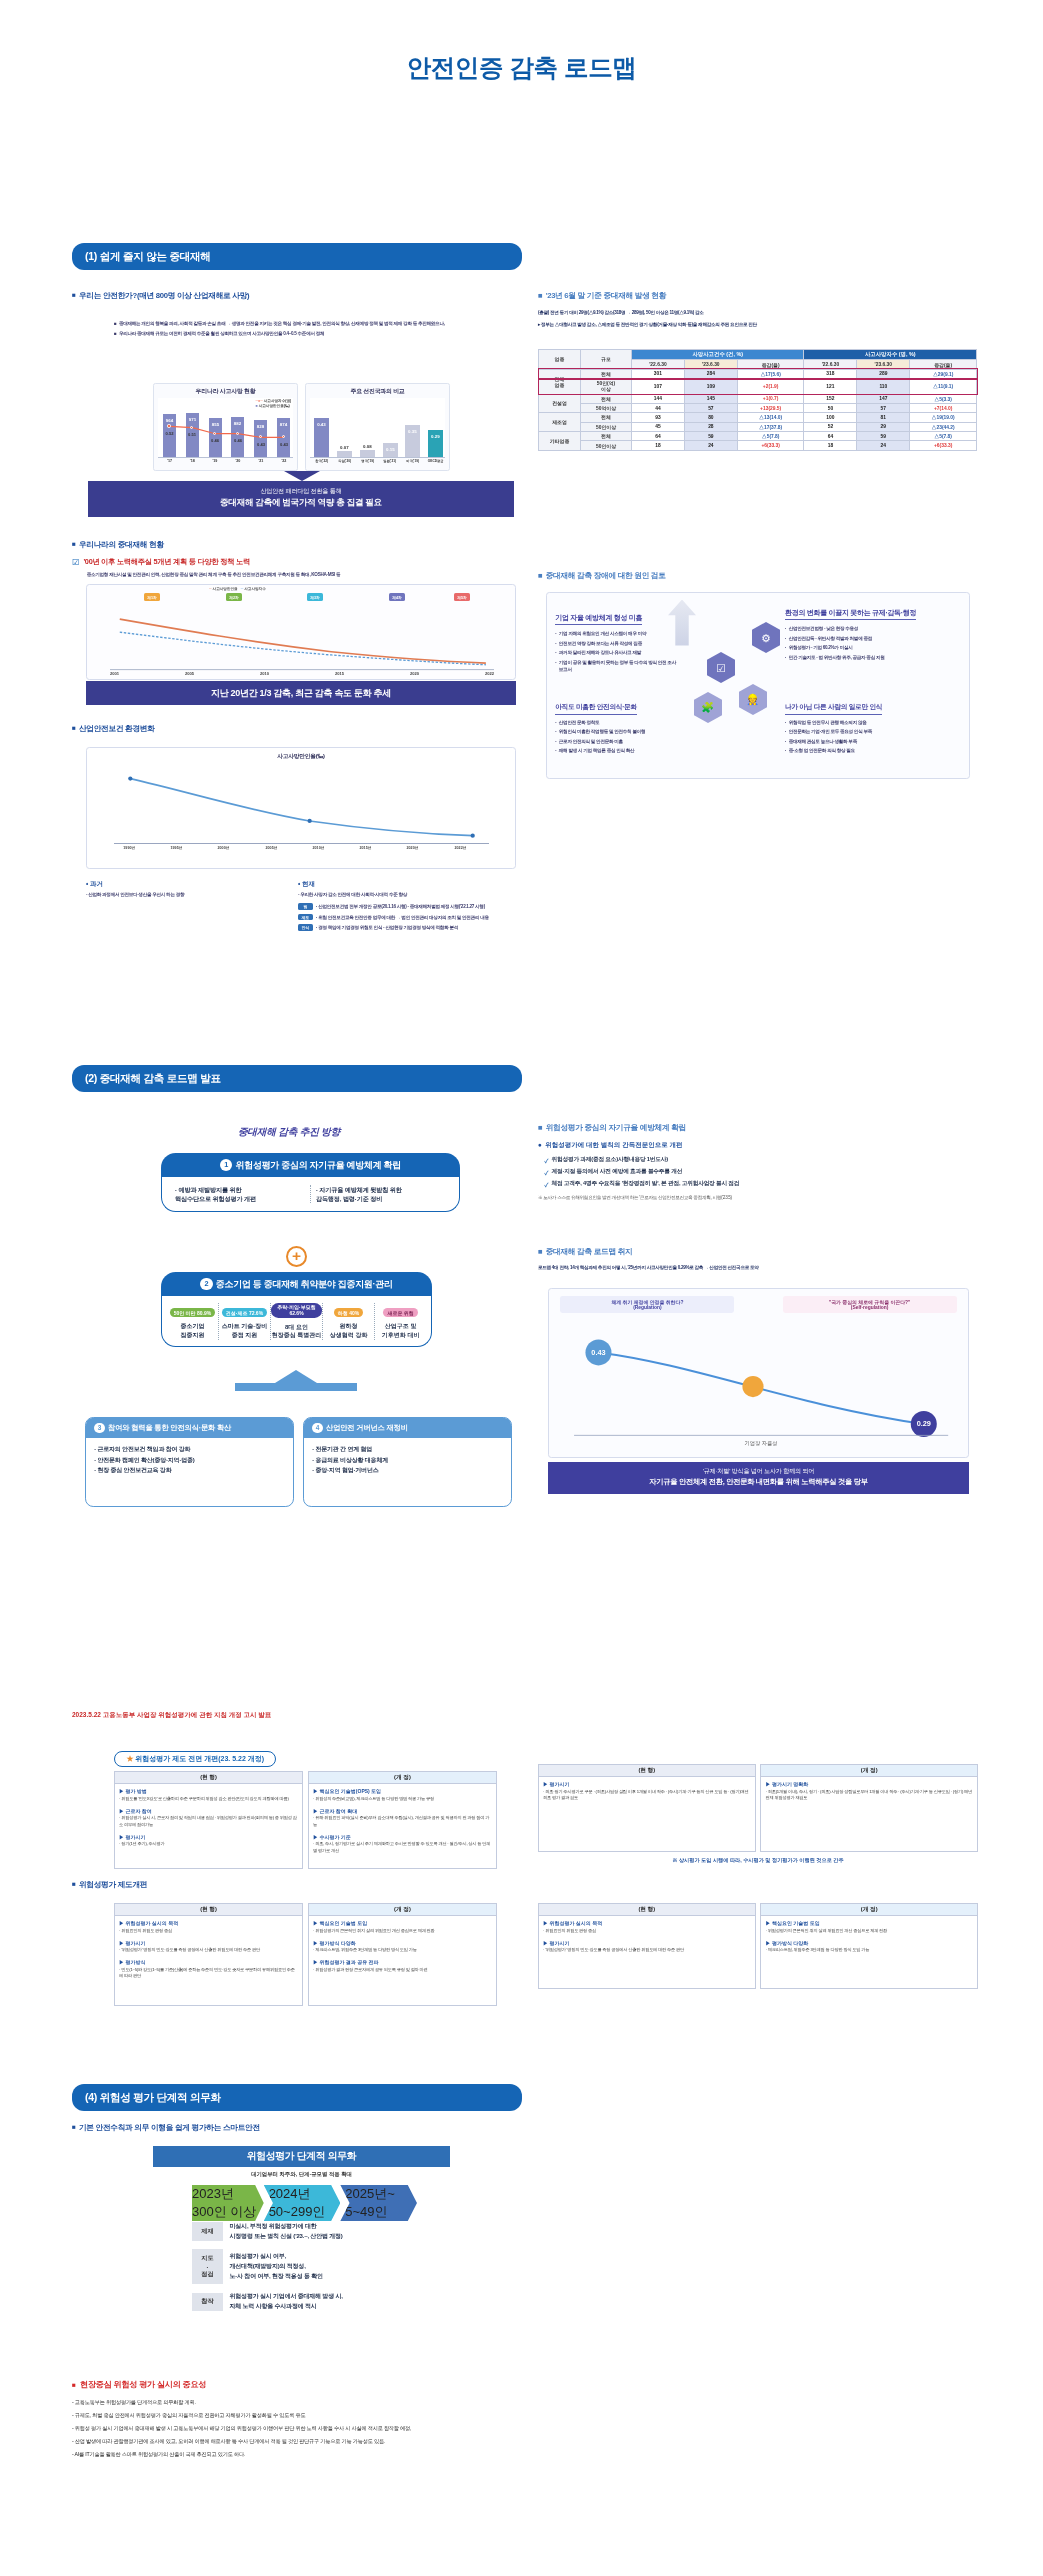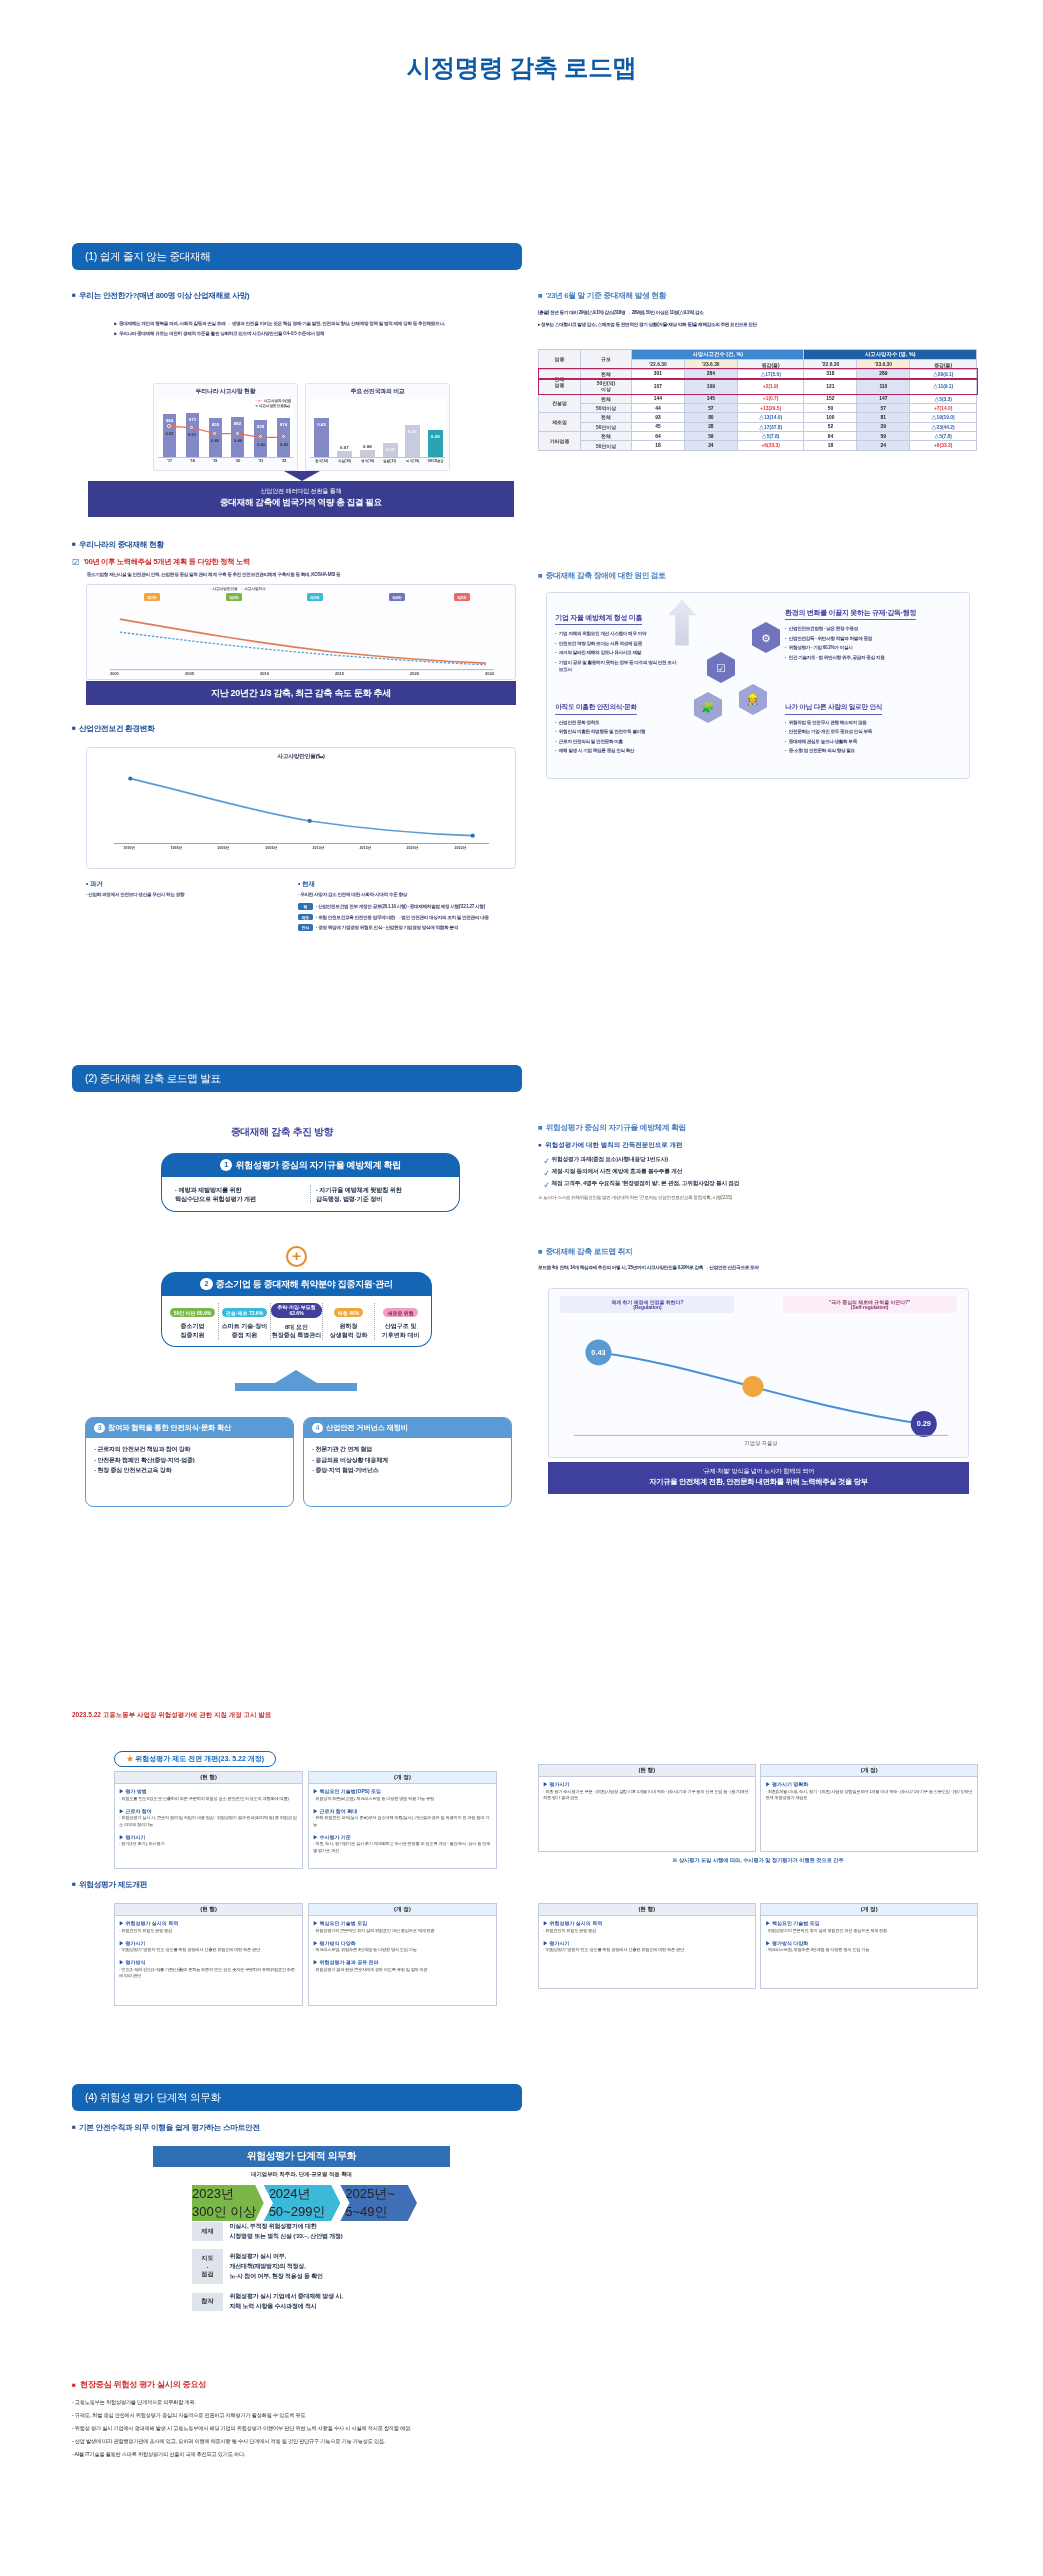--- a/index.html
+++ b/index.html
@@ -7,22 +7,22 @@
     width:1043px; height:2576px; background:#ffffff;
     font-family:"Liberation Sans", sans-serif; color:#222;
     position:relative; overflow:hidden;
   }
   .page-title{
     text-align:center; color:#0d5aa7; font-size:24.5px; font-weight:bold;
     letter-spacing:-0.4px; padding-top:51px;
   }
   .panel{ position:absolute; }
   .sec-head{
-    background:#1565b5; color:#fff; font-weight:normal; font-size:10.6px;
-    border-radius:6px; padding:6.5px 13px; letter-spacing:-0.3px;
+    background:#1565b5; color:#fff; font-weight:bold; font-size:10.6px;
+    border-radius:12px; padding:6.5px 13px; letter-spacing:-0.3px;
   }
   .bl{ color:#1f4f9c; font-weight:bold; font-size:7.7px; letter-spacing:-0.3px;
        display:flex; gap:3.3px; align-items:flex-start; }
   .bl .sq{ color:#1f4f9c; font-size:6.5px; line-height:1.35; }
   .bl2{ color:#4a7fc1; font-weight:bold; font-size:7.7px; letter-spacing:-0.3px;}
   .tiny{ font-size:4.6px; letter-spacing:-0.3px; line-height:1.55; color:#3b3b6b; font-weight:bold;}
   .tinyb{ font-size:4.2px; letter-spacing:-0.2px; line-height:1.5;}
   .card{ border:0.8px solid #d6dced; border-radius:3.3px; background:#fff; }
 
   
@@ -75,21 +75,21 @@
   .redtxt{ color:#d42a2a; font-weight:bold;}
   .foot-list{ font-size:5.2px; line-height:1.85; color:#222; letter-spacing:-0.2px;}
   .hex{ width:28px;height:31px;background:#6f74bd;clip-path:polygon(50% 0,100% 25%,100% 75%,50% 100%,0 75%,0 25%);
         display:flex;align-items:center;justify-content:center;color:#fff;font-size:10.6px;}
   .hex.lt{ background:#9fa3d6;}
   .uline{ border-bottom:1.6px solid #5b61b5; padding-bottom:1.6px; display:inline-block;}
 </style>
 </head>
 <body>
 
-<div class="page-title">시정명령 감축 로드맵</div>
+<div class="page-title">안전인증 감축 로드맵</div>
 
 <div class="panel" style="left:72px; top:243px; width:450px;">
   <div class="sec-head">(1) 쉽게 줄지 않는 중대재해</div>
 </div>
 
 <div class="panel" style="left:72px; top:291px; width:450px;">
   <div class="bl">
       <span class="sq">■</span>
       <span>우리는 안전한가?(매년 800명 이상 산업재해로 사망)</span>
     </div>
@@ -451,21 +451,21 @@
           <span>중·소형 업 안전문화 의식 향상 필요</span>
         </li>
       </ul>
   </div>
 </div>
 
 <div class="panel" style="left:72px; top:1065px; width:905px;">
   <div class="sec-head" style="width:450px;">(2) 중대재해 감축 로드맵 발표</div>
 </div>
 
-<div class="panel" style="left:57px; top:1123px; width:450px; text-align:center;">
+<div class="panel" style="left:64px; top:1123px; width:450px; text-align:center;font-style:italic;">
   <span style="color:#3f3f9e;font-weight:bold;font-size:9.8px;letter-spacing:-0.3px;">중대재해 감축 추진 방향</span>
 </div>
 
 <div class="panel" style="left:161px; top:1153px; width:299px;">
   <div class="blue-pill">
     <span style="display:inline-block;width:12.2px;height:12.2px;border-radius:50%;background:#fff;color:#1565b5;font-size:7.3px;line-height:12.2px;margin-right:3.3px;vertical-align:0.8px;">1</span><span>위험성평가 중심의 자기규율 예방체계 확립</span>
   </div>
   <div class="pill-body">
     <div class="col" style="border-right:0.8px dotted #9ab;white-space:pre-line;">· 예방과 재발방지를 위한
   핵심수단으로 위험성평가 개편</div>

